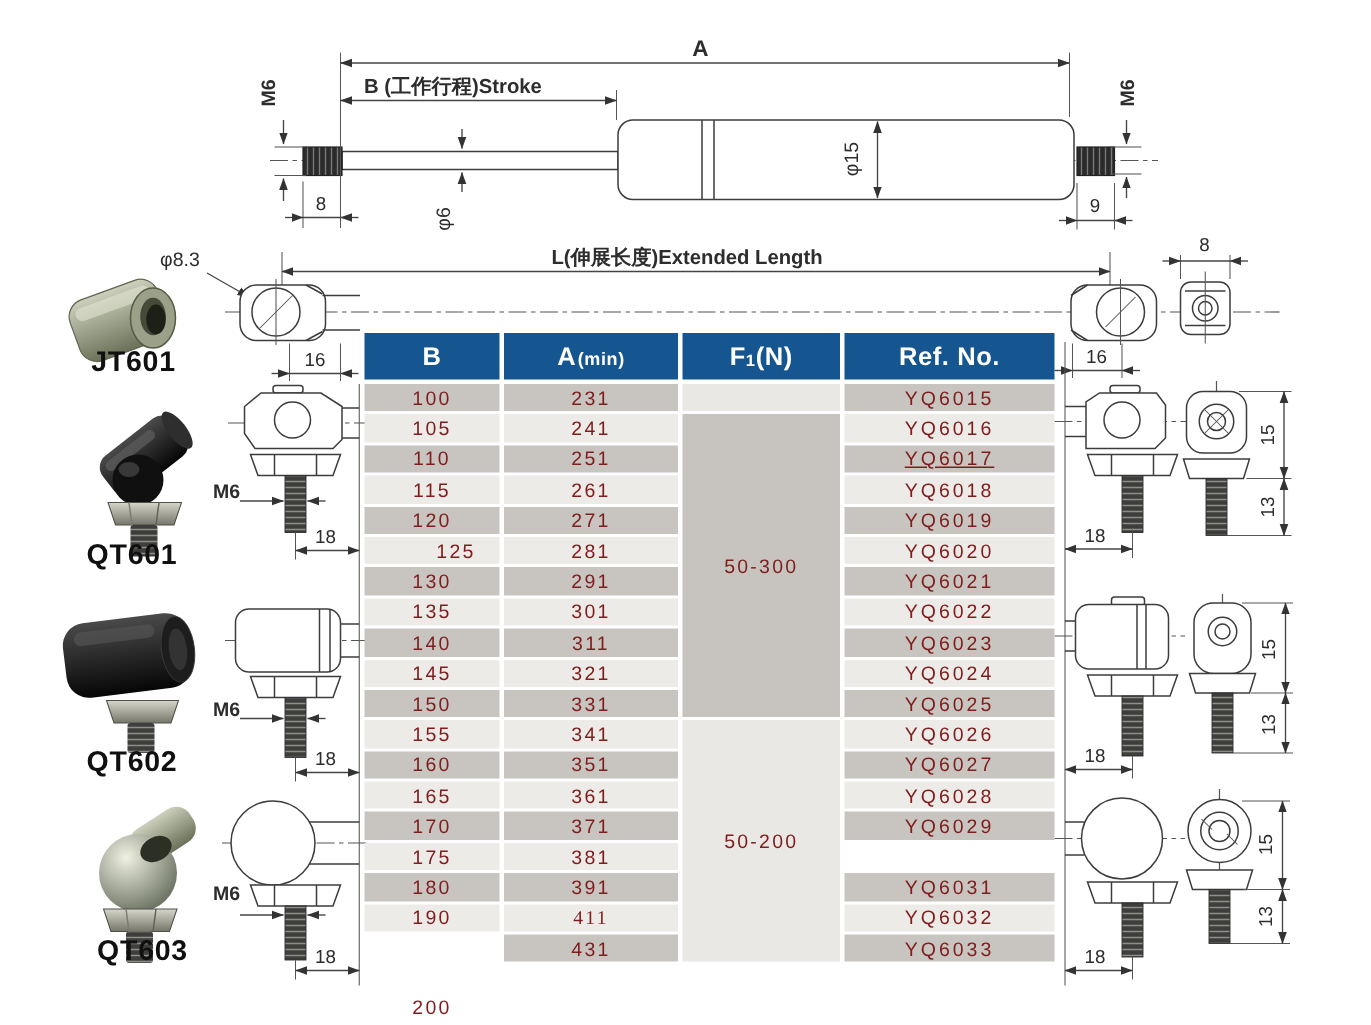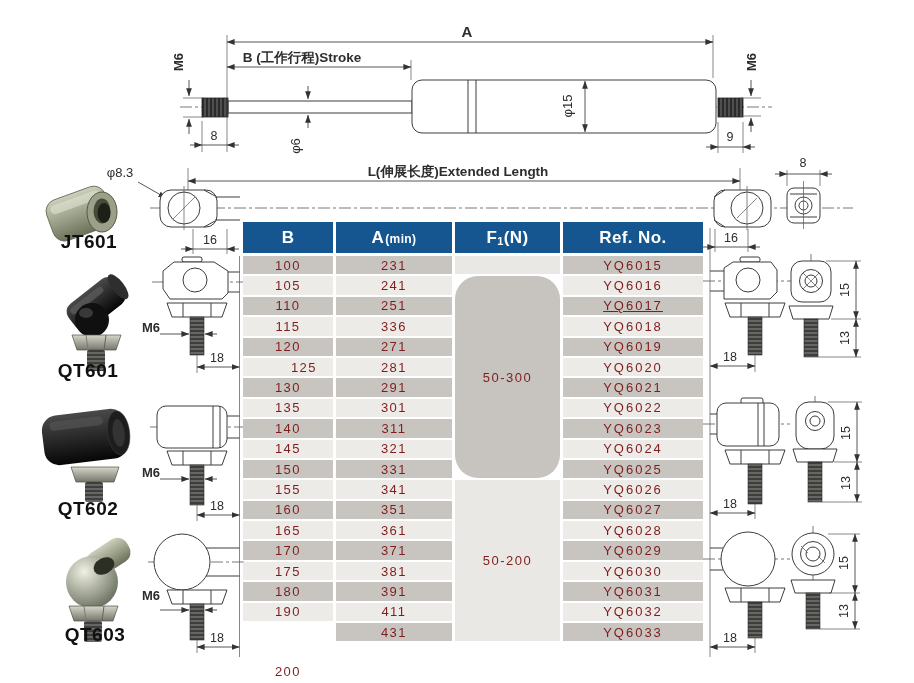--- a/index.html
+++ b/index.html
@@ -26,21 +26,21 @@
   .th{background:var(--header-bg);color:#fff;display:flex;align-items:center;justify-content:center;
       font-weight:bold;font-size:17px;letter-spacing:0.4px;}
   .th .subp{font-size:12px;margin-left:1px;transform:translateY(1px);}
   .th .subn{font-size:11px;transform:translateY(3px);}
   .tbody{margin-top:3px;display:grid;grid-template-columns:90px 116px 105px 140px;
          grid-auto-rows:18.4px;gap:2px 3px;}
   .cell{display:flex;align-items:center;justify-content:center;font-size:13px;color:#7f1d1d;
         letter-spacing:1.5px;}
   .cell.dark{background:var(--row-dark);}
   .cell.light{background:var(--row-light);}
-  .cell.f-mid{background:var(--f-mid);border-radius:23px;}
+  .cell.f-mid{background:var(--f-mid);}
   .cell.f-light{background:var(--f-light);}
 </style>
 </head>
 <body>
 
 <div class="page">
 
 <svg class="art" width="914" height="683" viewBox="0 0 914 683">
   <defs>
     <marker id="ar" markerWidth="10" markerHeight="8" refX="8.5" refY="4" orient="auto-start-reverse">
@@ -429,21 +429,21 @@
         <div class="cell dark" style="grid-area: 1 / 1;">100</div>
         <div class="cell dark" style="grid-area: 1 / 2;">231</div>
         <div class="cell dark" style="grid-area: 1 / 4; letter-spacing: 2px;">YQ6015</div>
         <div class="cell light" style="grid-area: 2 / 1;">105</div>
         <div class="cell light" style="grid-area: 2 / 2;">241</div>
         <div class="cell light" style="grid-area: 2 / 4; letter-spacing: 2px;">YQ6016</div>
         <div class="cell dark" style="grid-area: 3 / 1;">110</div>
         <div class="cell dark" style="grid-area: 3 / 2;">251</div>
         <div class="cell dark" style="grid-area: 3 / 4; letter-spacing: 2px; text-decoration: underline;">YQ6017</div>
         <div class="cell light" style="grid-area: 4 / 1;">115</div>
-        <div class="cell light" style="grid-area: 4 / 2;">336</div>
+        <div class="cell light" style="grid-area: 4 / 2;">261</div>
         <div class="cell light" style="grid-area: 4 / 4; letter-spacing: 2px;">YQ6018</div>
         <div class="cell dark" style="grid-area: 5 / 1;">120</div>
         <div class="cell dark" style="grid-area: 5 / 2;">271</div>
         <div class="cell dark" style="grid-area: 5 / 4; letter-spacing: 2px;">YQ6019</div>
         <div class="cell light" style="grid-area: 6 / 1; padding-left: 32px;">125</div>
         <div class="cell light" style="grid-area: 6 / 2;">281</div>
         <div class="cell light" style="grid-area: 6 / 4; letter-spacing: 2px;">YQ6020</div>
         <div class="cell dark" style="grid-area: 7 / 1;">130</div>
         <div class="cell dark" style="grid-area: 7 / 2;">291</div>
         <div class="cell dark" style="grid-area: 7 / 4; letter-spacing: 2px;">YQ6021</div>
@@ -466,26 +466,25 @@
         <div class="cell dark" style="grid-area: 13 / 2;">351</div>
         <div class="cell dark" style="grid-area: 13 / 4; letter-spacing: 2px;">YQ6027</div>
         <div class="cell light" style="grid-area: 14 / 1;">165</div>
         <div class="cell light" style="grid-area: 14 / 2;">361</div>
         <div class="cell light" style="grid-area: 14 / 4; letter-spacing: 2px;">YQ6028</div>
         <div class="cell dark" style="grid-area: 15 / 1;">170</div>
         <div class="cell dark" style="grid-area: 15 / 2;">371</div>
         <div class="cell dark" style="grid-area: 15 / 4; letter-spacing: 2px;">YQ6029</div>
         <div class="cell light" style="grid-area: 16 / 1;">175</div>
         <div class="cell light" style="grid-area: 16 / 2;">381</div>
-        <div class="cell light" style="grid-area: 16 / 4; letter-spacing: 2px;">YQ6030</div>
         <div class="cell dark" style="grid-area: 17 / 1;">180</div>
         <div class="cell dark" style="grid-area: 17 / 2;">391</div>
         <div class="cell dark" style="grid-area: 17 / 4; letter-spacing: 2px;">YQ6031</div>
         <div class="cell light" style="grid-area: 18 / 1;">190</div>
-        <div class="cell light" style="grid-area: 18 / 2;">411</div>
+        <div class="cell light" style="grid-area: 18 / 2; font-family: Liberation Serif, serif;">411</div>
         <div class="cell light" style="grid-area: 18 / 4; letter-spacing: 2px;">YQ6032</div>
         <div class="cell dark" style="grid-area: 19 / 1; margin-top: 48px;">200</div>
         <div class="cell dark" style="grid-area: 19 / 2;">431</div>
         <div class="cell dark" style="grid-area: 19 / 4; letter-spacing: 2px;">YQ6033</div>
         <div class="cell f-light" style="grid-area: 1 / 3;"></div>
         <div class="cell f-mid" style="grid-area: 2 / 3 / span 10;">50-300</div>
         <div class="cell f-light" style="grid-area: 12 / 3 / span 8;">50-200</div>
       </div>
 </div>
 

